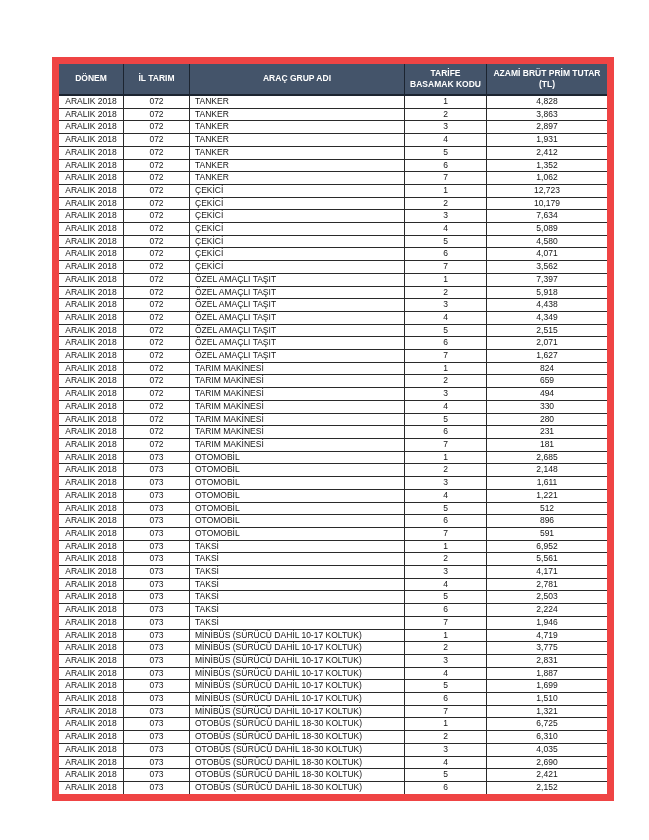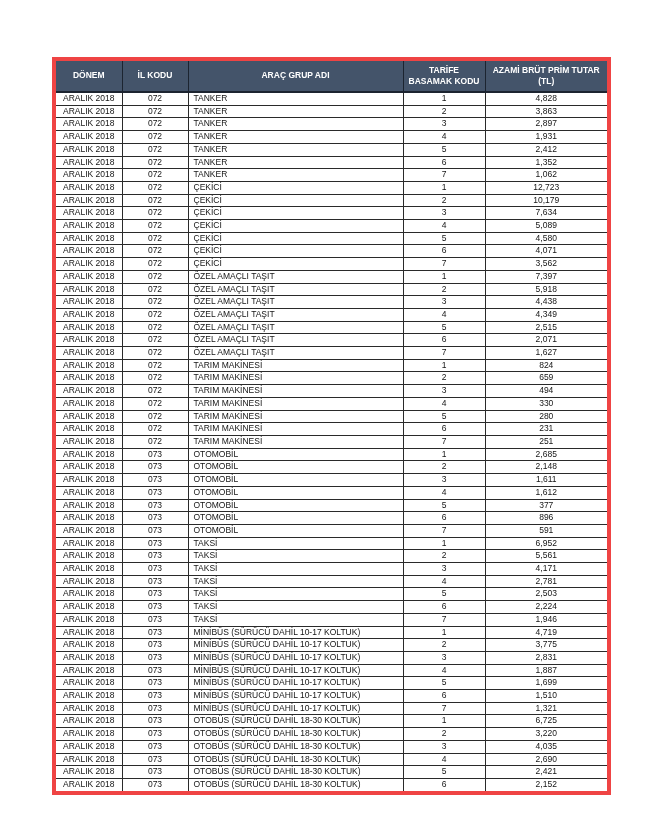--- a/index.html
+++ b/index.html
@@ -15,21 +15,21 @@
     overflow: hidden;
     font-family: "Liberation Sans", sans-serif;
   }
   table.tariff {
     position: absolute;
     left: 52px;
     top: 57px;
     width: 555px;
     border-collapse: collapse;
     table-layout: fixed;
-    border: 4px solid #ef4444;
+    border: 7px solid #ef4444;
   }
   col.c0 { width: 68px; }
   col.c1 { width: 66px; }
   col.c2 { width: 215px; }
   col.c3 { width: 82px; }
   col.c4 { width: 124px; }
   th {
     background: #44546A;
     color: #ffffff;
     font-size: 8.5px;
@@ -64,21 +64,21 @@
     <colgroup>
       <col class="c0">
         <col class="c1">
         <col class="c2">
         <col class="c3">
         <col class="c4">
     </colgroup>
     <thead>
       <tr>
         <th>DÖNEM</th>
-        <th>İL KODU</th>
+        <th>İL TARIM</th>
         <th>ARAÇ GRUP ADI</th>
         <th>TARİFE BASAMAK KODU</th>
         <th>AZAMİ BRÜT PRİM TUTAR (TL)</th>
       </tr>
     </thead>
     <tbody>
         <tr>
           <td class="col-0">ARALIK 2018</td>
           <td class="col-1">072</td>
           <td class="col-2">TANKER</td>
@@ -265,21 +265,21 @@
           <td class="col-1">072</td>
           <td class="col-2">TARIM MAKİNESİ</td>
           <td class="col-3">6</td>
           <td class="col-4">231</td>
         </tr>
         <tr>
           <td class="col-0">ARALIK 2018</td>
           <td class="col-1">072</td>
           <td class="col-2">TARIM MAKİNESİ</td>
           <td class="col-3">7</td>
-          <td class="col-4">251</td>
+          <td class="col-4">181</td>
         </tr>
         <tr>
           <td class="col-0">ARALIK 2018</td>
           <td class="col-1">073</td>
           <td class="col-2">OTOMOBİL</td>
           <td class="col-3">1</td>
           <td class="col-4">2,685</td>
         </tr>
         <tr>
           <td class="col-0">ARALIK 2018</td>
@@ -293,28 +293,28 @@
           <td class="col-1">073</td>
           <td class="col-2">OTOMOBİL</td>
           <td class="col-3">3</td>
           <td class="col-4">1,611</td>
         </tr>
         <tr>
           <td class="col-0">ARALIK 2018</td>
           <td class="col-1">073</td>
           <td class="col-2">OTOMOBİL</td>
           <td class="col-3">4</td>
-          <td class="col-4">1,612</td>
-        </tr>
-        <tr>
-          <td class="col-0">ARALIK 2018</td>
-          <td class="col-1">073</td>
-          <td class="col-2">OTOMOBİL</td>
-          <td class="col-3">5</td>
-          <td class="col-4">377</td>
+          <td class="col-4">1,221</td>
+        </tr>
+        <tr>
+          <td class="col-0">ARALIK 2018</td>
+          <td class="col-1">073</td>
+          <td class="col-2">OTOMOBİL</td>
+          <td class="col-3">5</td>
+          <td class="col-4">512</td>
         </tr>
         <tr>
           <td class="col-0">ARALIK 2018</td>
           <td class="col-1">073</td>
           <td class="col-2">OTOMOBİL</td>
           <td class="col-3">6</td>
           <td class="col-4">896</td>
         </tr>
         <tr>
           <td class="col-0">ARALIK 2018</td>
@@ -426,21 +426,21 @@
           <td class="col-1">073</td>
           <td class="col-2">OTOBÜS (SÜRÜCÜ DAHİL 18-30 KOLTUK)</td>
           <td class="col-3">1</td>
           <td class="col-4">6,725</td>
         </tr>
         <tr>
           <td class="col-0">ARALIK 2018</td>
           <td class="col-1">073</td>
           <td class="col-2">OTOBÜS (SÜRÜCÜ DAHİL 18-30 KOLTUK)</td>
           <td class="col-3">2</td>
-          <td class="col-4">3,220</td>
+          <td class="col-4">6,310</td>
         </tr>
         <tr>
           <td class="col-0">ARALIK 2018</td>
           <td class="col-1">073</td>
           <td class="col-2">OTOBÜS (SÜRÜCÜ DAHİL 18-30 KOLTUK)</td>
           <td class="col-3">3</td>
           <td class="col-4">4,035</td>
         </tr>
         <tr>
           <td class="col-0">ARALIK 2018</td>

